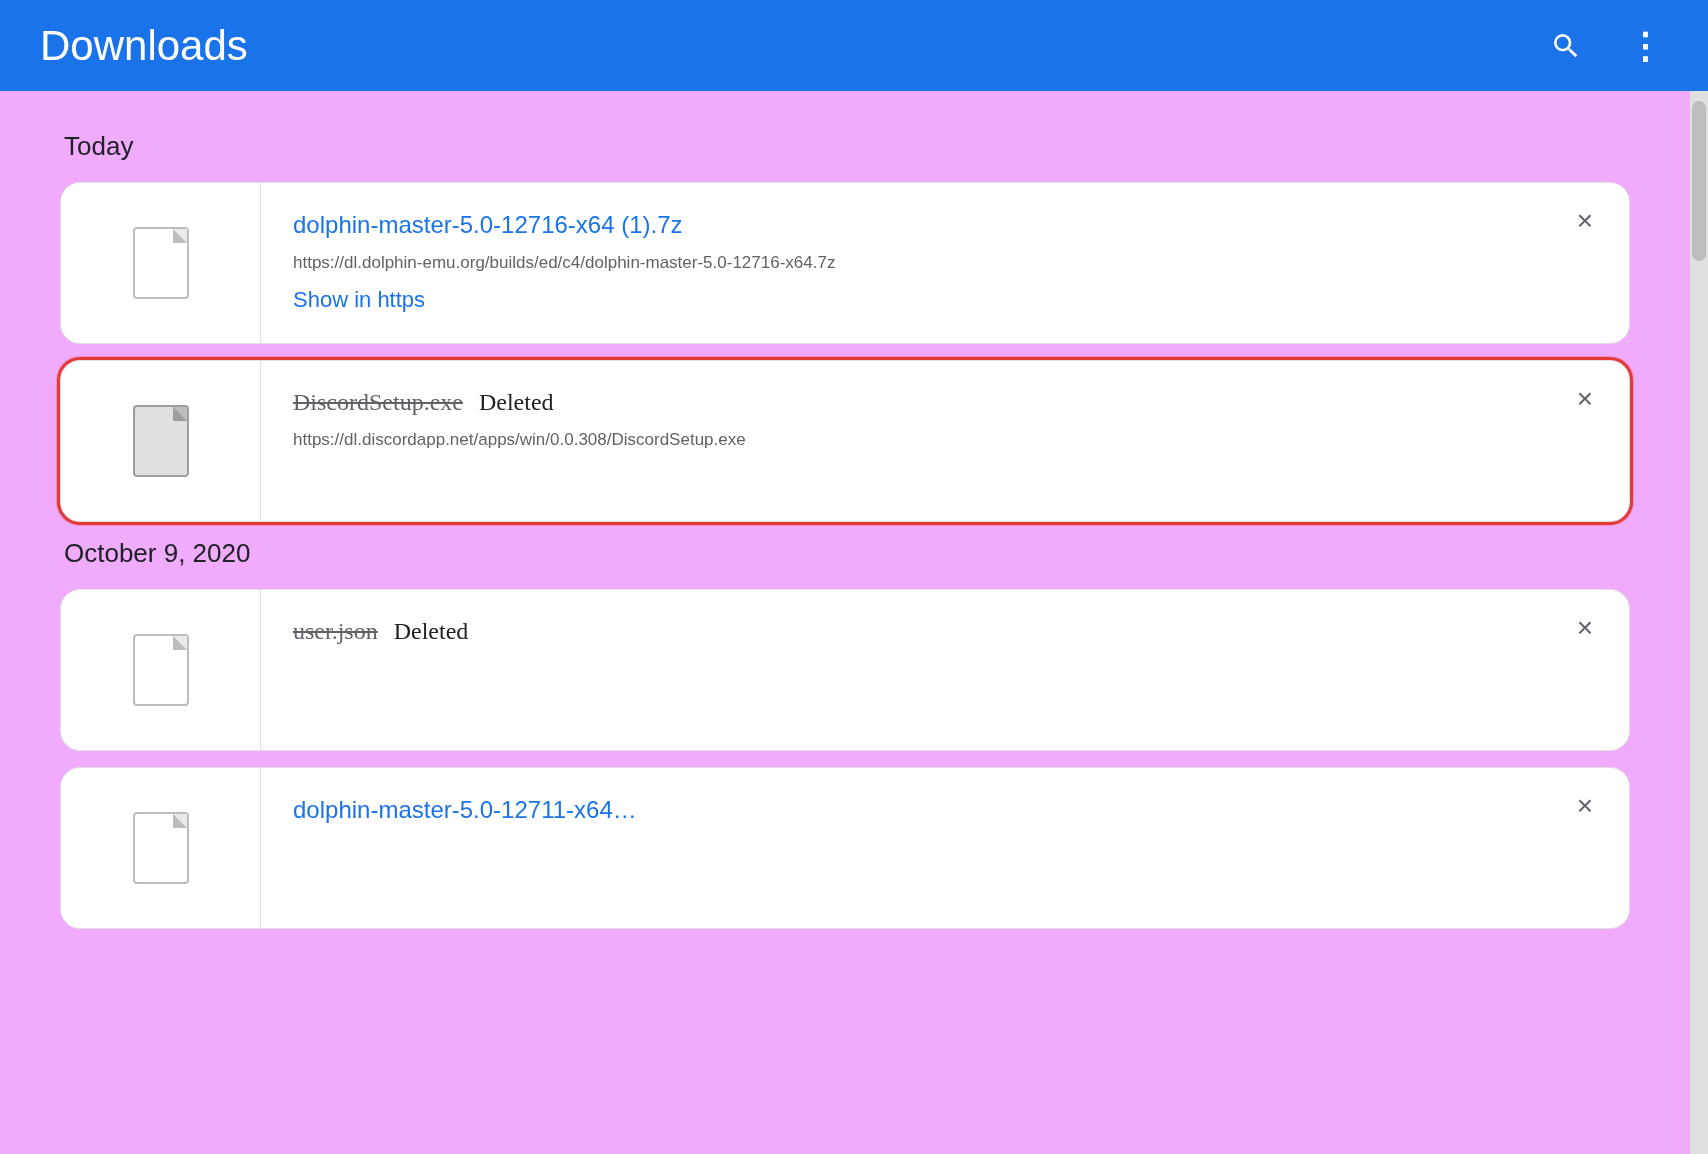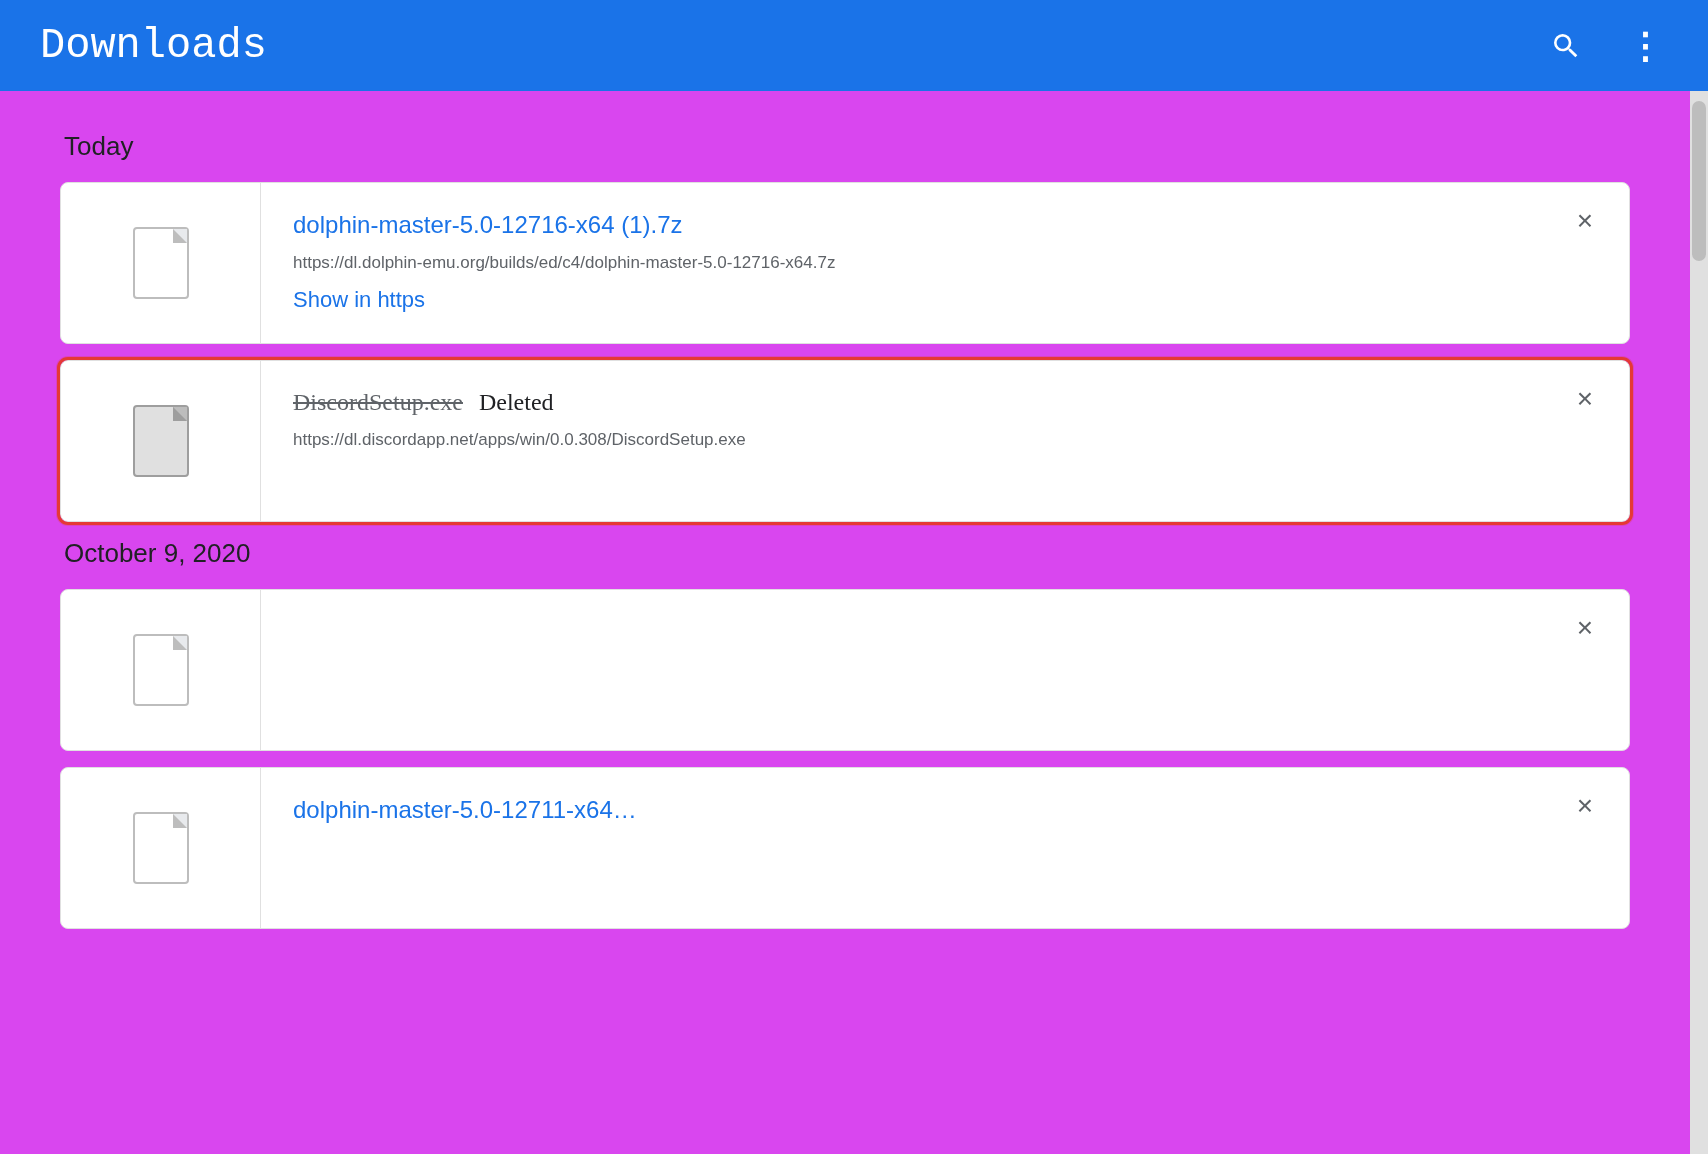--- a/index.html
+++ b/index.html
@@ -18,21 +18,20 @@
       display: flex;
       align-items: center;
       padding: 0 40px;
       position: relative;
     }
     .header-title {
       color: #fff;
       font-size: 42px;
       font-weight: 400;
       flex: 1;
-      font-family: Liberation Mono, monospace;
     }
     .header-icons {
       display: flex;
       align-items: center;
       gap: 36px;
     }
     .header-icon-btn {
       color: #fff;
       background: none;
       border: none;
@@ -47,21 +46,21 @@
 
     
     .content-wrapper {
       display: flex;
       height: calc(1154px - 91px);
     }
     .main-content {
       flex: 1;
       overflow-y: auto;
       padding: 40px 60px;
-      background: #d946ef;
+      background: #f0abfc;
     }
     .scrollbar {
       width: 18px;
       background: #e0e0e0;
       position: relative;
     }
     .scrollbar-thumb {
       width: 14px;
       height: 160px;
       background: #bdbdbd;
@@ -77,21 +76,21 @@
       color: #202124;
       font-weight: 400;
       margin-bottom: 20px;
       margin-left: 4px;
     }
 
     
     .download-card {
       background: #fff;
       border: 1px solid #e0e0e0;
-      border-radius: 8px;
+      border-radius: 20px;
       display: flex;
       align-items: stretch;
       margin-bottom: 16px;
       position: relative;
       overflow: hidden;
     }
     .download-card.highlighted {
       outline: 3px solid #e53935;
       box-shadow: 0 0 0 4px rgba(229,57,53,0.25);
       z-index: 2;
@@ -252,20 +251,24 @@
     </div>
 
     <div class="section-gap">
       <div class="section-heading">October 9, 2020</div>
 
       <div class="download-card">
         <div class="card-icon-area">
           <div class="file-icon-plain"></div>
         </div>
         <div class="card-details">
+          <span class="card-filename-deleted">
+            <span class="name-text">user.json</span>
+            <span class="deleted-label">Deleted</span>
+          </span>
         </div>
         <button class="card-close-btn">×</button>
       </div>
 
       <div class="download-card">
         <div class="card-icon-area">
           <div class="file-icon-plain"></div>
         </div>
         <div class="card-details">
           <a class="card-filename" href="#">dolphin-master-5.0-12711-x64…</a>

